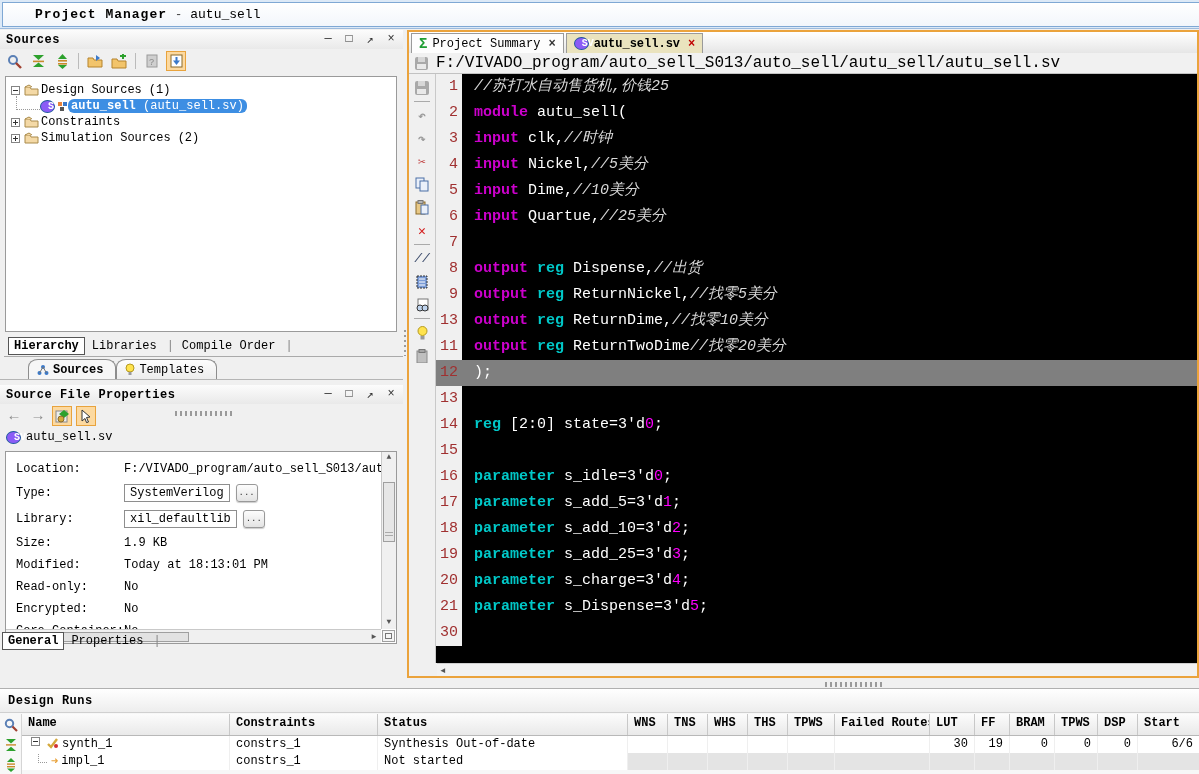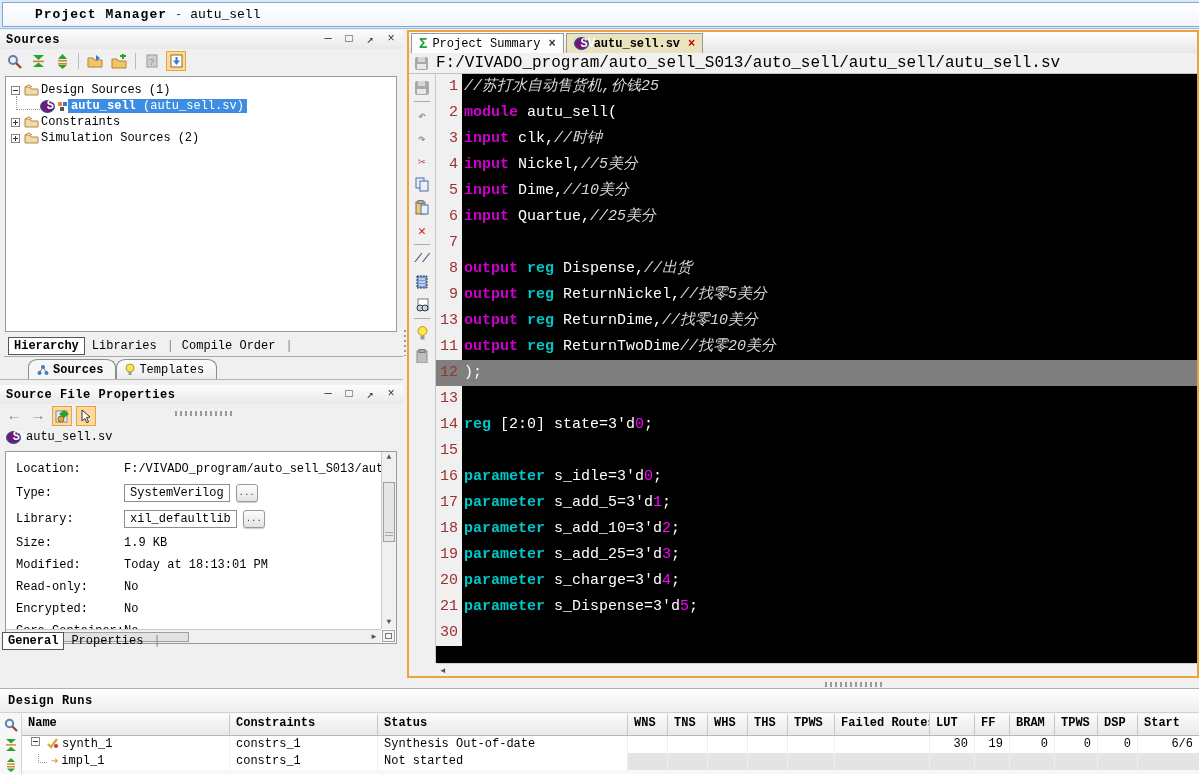--- a/index.html
+++ b/index.html
@@ -38,21 +38,21 @@
     background:#FFF; border:1px solid #9A9A9A; padding:5px 2px; overflow:hidden; }
   .titem { display:flex; align-items:center; height:16px; white-space:nowrap; }
   .texp { width:9px; height:9px; border:1px solid #848484; background:#FFF; position:relative;
     margin:0 4px 0 3px; flex:none; }
   .texp:before, .texp.plus:after { content:""; position:absolute; background:#333; }
   .texp:before { left:1px; right:1px; top:3px; height:1px; }
   .texp.plus:after { top:1px; bottom:1px; left:3px; width:1px; }
   .tconn { width:24px; height:14px; flex:none; border-left:1px dotted #999; border-bottom:1px dotted #999;
     margin-left:8px; margin-bottom:6px; }
   .tlabel { padding:0 2px; }
-  .tsel { background:#3D8EE3; color:#FFF; padding:0 3px; }
+  .tsel { background:#3D8EE3; color:#FFF; padding:0 3px;border-radius:6px; }
   .tsel b { font-weight:bold; }
   .count { margin-left:5px; }
   
   .tabrow1 { position:absolute; left:4px; top:305px; width:399px; height:22px;
     display:flex; align-items:center; border-bottom:1px solid #AAA; background:#F0F0F0; padding-left:4px;}
   .tab1 { padding:1px 5px; margin-right:2px; }
   .tab1.sel { background:#FFF; border:1px solid #555; font-weight:bold; }
   .tab1sep { color:#888; margin:0 3px; }
   
   .subtabs { position:absolute; left:0; top:327px; width:403px; height:23px; display:flex;
@@ -94,38 +94,38 @@
   
   .editor { position:absolute; left:407px; top:30px; width:792px; height:648px;
     border:2px solid #EBA33C; background:#F0F0F0; }
   .ed-tabs { height:21px; display:flex; align-items:flex-end; background:linear-gradient(#FFF,#E6E6E6); }
   .ed-tab { display:flex; align-items:center; gap:5px; height:20px; padding:0 7px;
     border:1px solid #9A9A9A; border-bottom:none; background:#FDFDFD; margin-left:2px; }
   .ed-tab.sel { background:#EAE3BE; font-weight:bold; }
   .ed-close { font-weight:bold; color:#333; margin-left:3px; }
   .ed-tab.sel .ed-close { color:#C00000; }
   .sigma { color:#1F9E34; font-weight:bold; font-size:14px; }
-  .sv-badge { width:13px; height:13px; border-radius:50%; background:#701a75; color:#FFF;
-    font-size:12px; font-weight:bold; display:flex; align-items:center; justify-content:center;
+  .sv-badge { width:13px; height:13px; border-radius:50%; background:#8b5cf6; color:#FFF;
+    font-size:10px; font-weight:bold; display:flex; align-items:center; justify-content:center;
     border:1px solid #205A9E; flex:none;padding-left:13px; }
   .ed-path { height:21px; display:flex; align-items:center; gap:8px; padding:0 6px;
     background:#F1F1F1; border-bottom:1px solid #C2C2C2; font-size:16px; }
   .floppy { width:13px; height:13px; background:#A9A9A9; border-radius:2px; position:relative; flex:none; }
   .floppy:before { content:""; position:absolute; left:3px; top:0; width:7px; height:5px; background:#D7D7D7; }
   .floppy:after { content:""; position:absolute; left:2px; bottom:1px; width:9px; height:5px; background:#E9E9E9; }
   .ed-body { position:absolute; left:0; top:42px; right:0; bottom:13px; display:flex; overflow:hidden; }
   .ed-tools { width:27px; background:#F0F0F0; border-right:1px solid #C9C9C9; display:flex;
     flex-direction:column; align-items:center; padding-top:2px; flex:none; }
   .ed-tools .tbtn { height:23px; width:22px; font-size:13px; }
   .ed-tools .hr { width:16px; height:1px; background:#AAA; margin:2px 0; }
   .gray-ic { color:#9C9C9C; font-weight:bold; }
   .code-wrap { flex:1; background:#000; overflow:hidden; position:relative; }
   .crow { display:flex; height:26px; line-height:26px; font-size:15px; white-space:pre; }
   .gut { width:26px; flex:none; background:#F0F0F0; color:#A03030; text-align:right; padding-right:4px; }
-  .ctext { flex:1; padding-left:2px; color:#FFF; }
+  .ctext { flex:1; padding-left:12px; color:#FFF; }
   .crow.hl .gut { background:#7F7F7F; }
   .crow.hl .ctext { background:#7F7F7F; }
   .tk-kw { color:#CC00CC; font-weight:bold; }
   .tk-kw2 { color:#00C8C8; font-weight:bold; }
   .tk-num { color:#FF00FF; }
   .tk-cm { color:#D8D8D8; font-style:italic; }
   .tk-id { color:#FFF; }
   .ed-hscroll { position:absolute; left:28px; right:0; bottom:0; height:13px; background:#F2F2F2;
     border-top:1px solid #CFCFCF; display:flex; align-items:center; }
   .ed-hscroll .arr { width:12px; font-size:8px; color:#555; text-align:center; }

